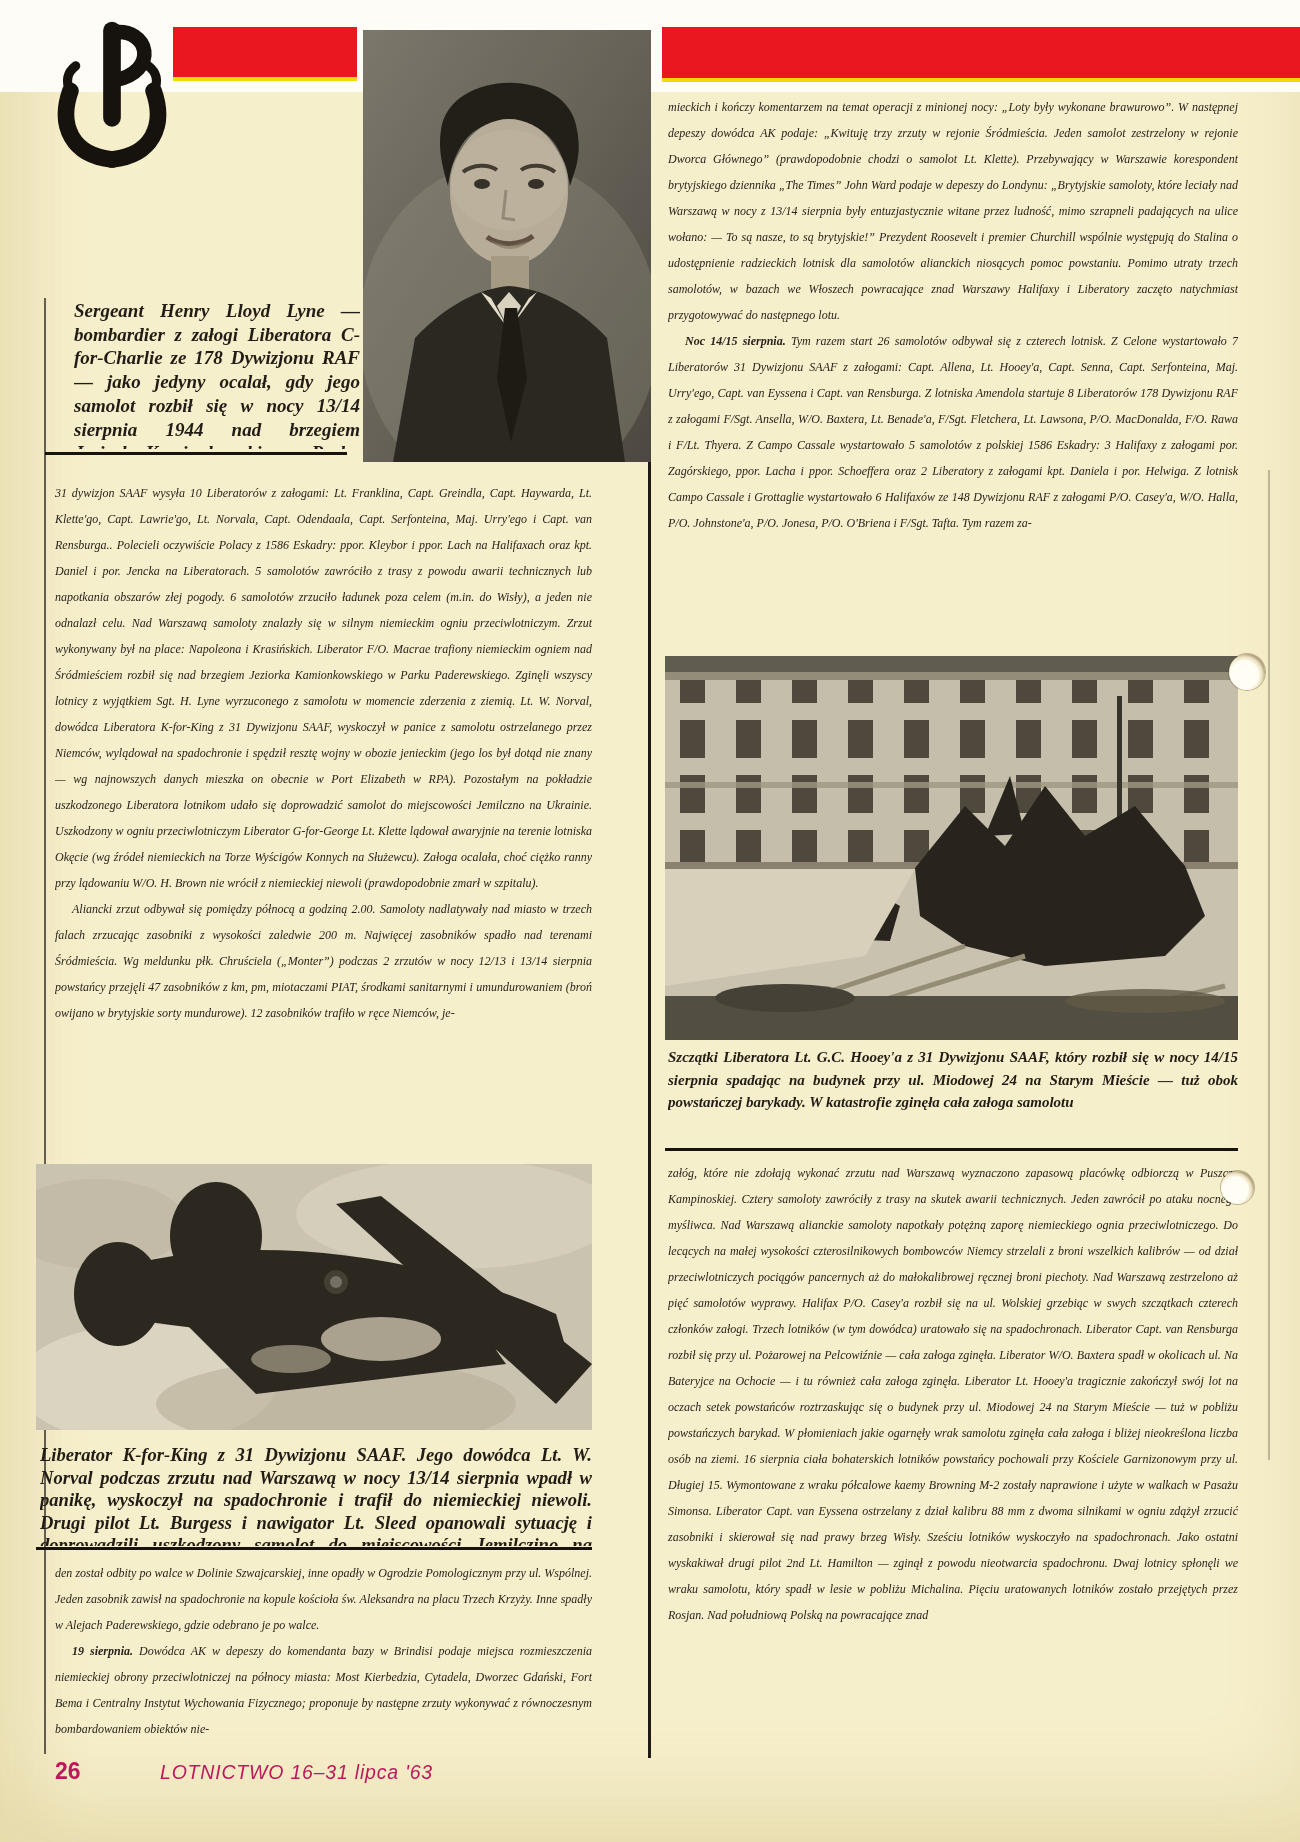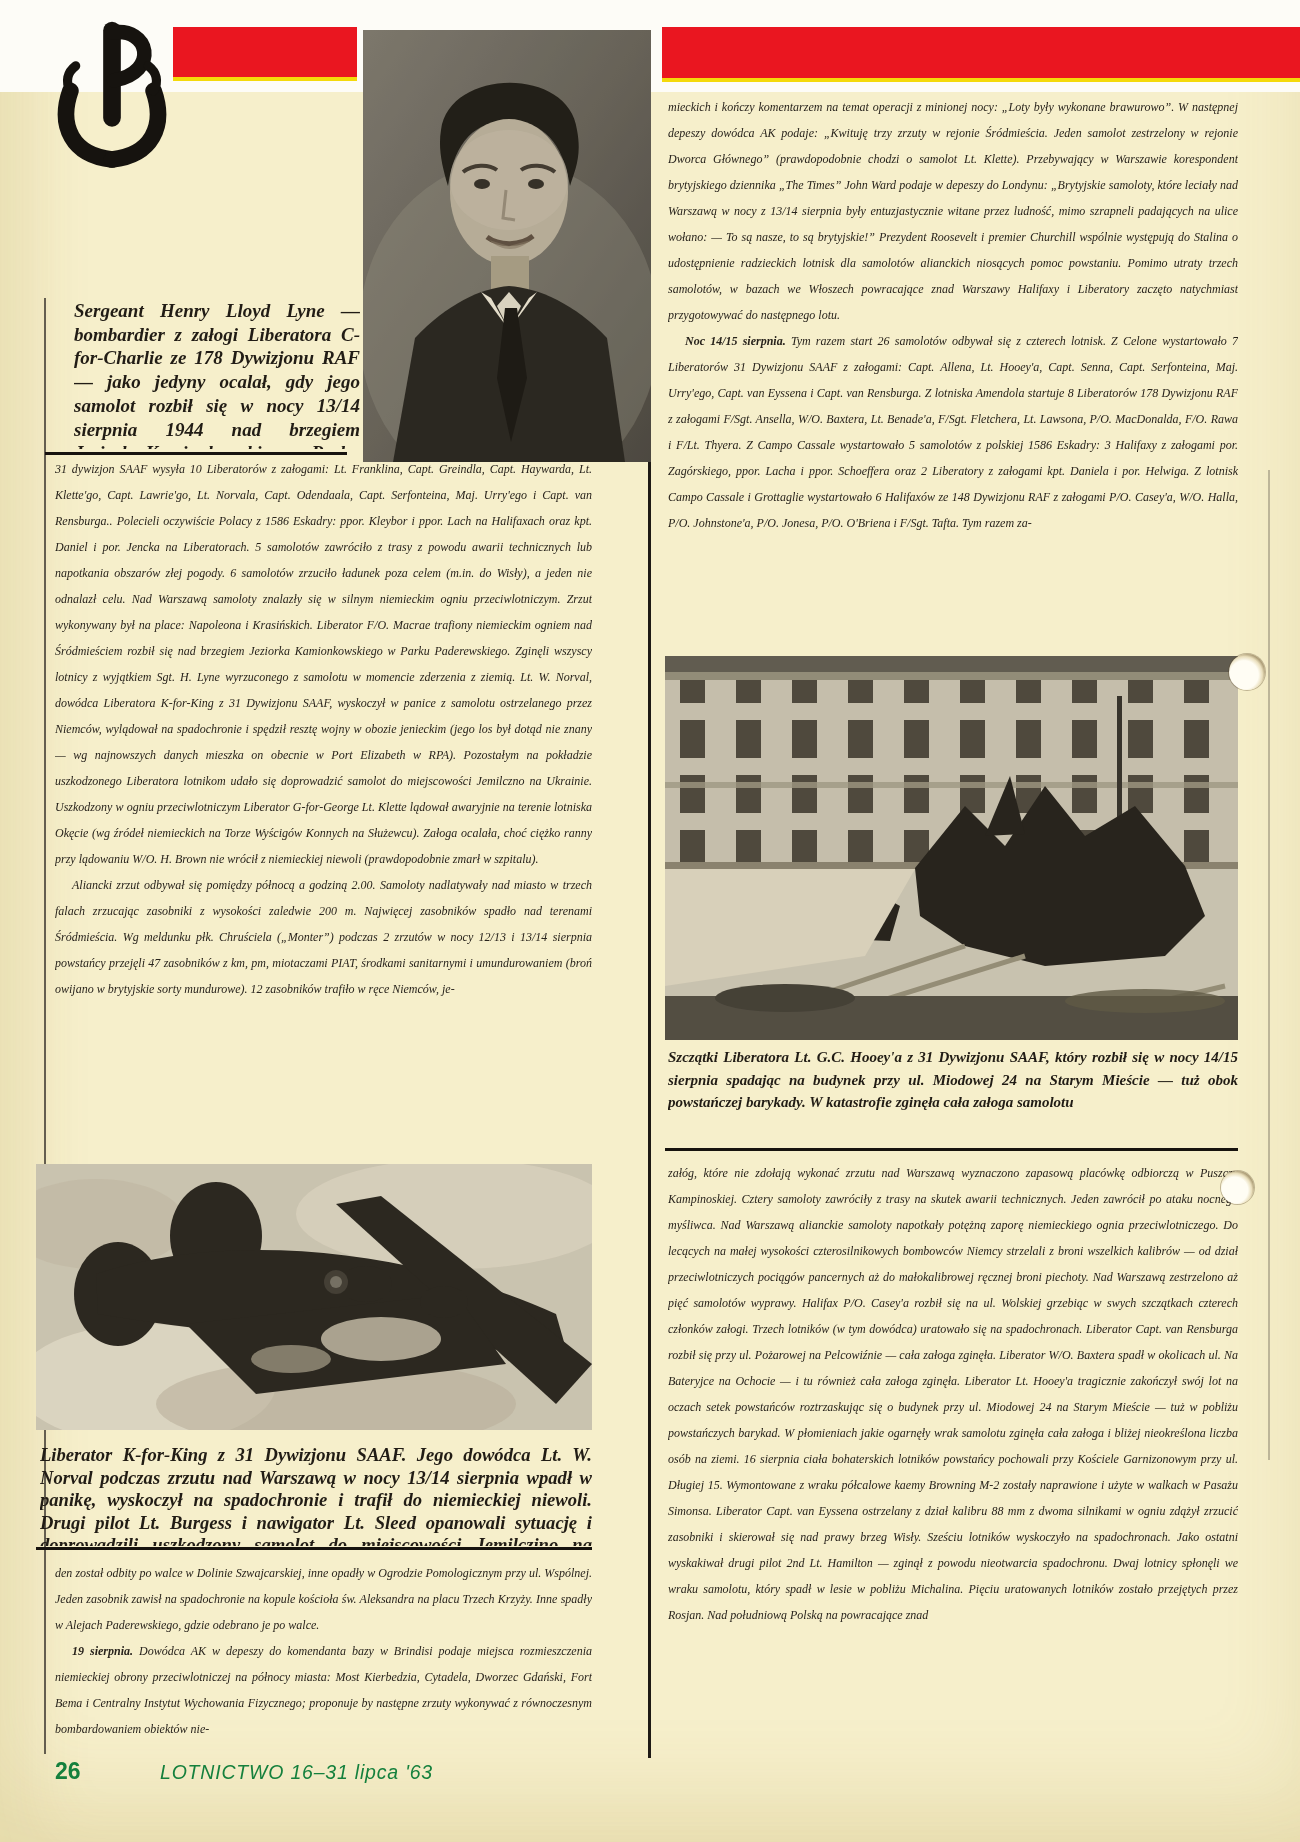--- a/index.html
+++ b/index.html
@@ -21,34 +21,34 @@
   .body-text p.indent{text-indent:17px;}
   .body-text b{font-weight:bold;}
   .caption{font-style:italic;font-weight:bold;text-align:justify;color:#211c15;overflow:hidden;}
   .cap-portrait{left:74px;top:299px;width:286px;height:150px;font-size:19px;line-height:23.7px;}
   .cap-liberator{left:40px;top:1444px;width:552px;height:102px;font-size:18.6px;line-height:22.6px;}
   .cap-wreck{left:668px;top:1046px;width:570px;height:100px;font-size:15px;line-height:22.6px;}
   .rule{background:#17130e;}
   .rule-cap1{left:45px;top:452px;width:302px;height:3px;}
   .rule-cap2{left:36px;top:1547px;width:556px;height:3px;}
   .rule-cap3{left:665px;top:1148px;width:573px;height:3px;}
-  .lc-body1{left:55px;top:456px;width:537px;height:698px;}
+  .lc-body1{left:55px;top:480px;width:537px;height:698px;}
   .lc-body2{left:55px;top:1560px;width:537px;height:198px;}
   .rc-body1{left:668px;top:94px;width:570px;height:560px;}
   .rc-body2{left:668px;top:1160px;width:570px;height:600px;}
   .photo{display:block;}
   .photo-portrait{left:363px;top:30px;width:288px;height:432px;}
   .photo-liberator{left:36px;top:1164px;width:556px;height:266px;}
   .photo-wreck{left:665px;top:656px;width:573px;height:384px;}
   .hole{border-radius:50%;background:radial-gradient(circle at 42% 58%, #fffdf4 0 48%, #eadfbc 62%, #8a7750 78%, #5d4d30 100%);
         box-shadow:0 0 0 1px rgba(90,70,40,.35);}
   .hole1{left:1229px;top:654px;width:36px;height:36px;}
   .hole2{left:1221px;top:1171px;width:33px;height:33px;}
   .footer{left:55px;top:1758px;width:700px;height:34px;
-          font-family:"Liberation Sans","DejaVu Sans",sans-serif;color:#15803d;}
+          font-family:"Liberation Sans","DejaVu Sans",sans-serif;color:#be185d;}
   .footer .pagenum{position:absolute;left:0;top:0;font-size:23px;font-weight:bold;}
   .footer .mag{position:absolute;left:105px;top:3px;font-size:19.5px;font-style:italic;letter-spacing:.8px;}
 </style>
 </head>
 <body>
 
 <div class="page">
 
   <div class="abs topband"></div>
 

